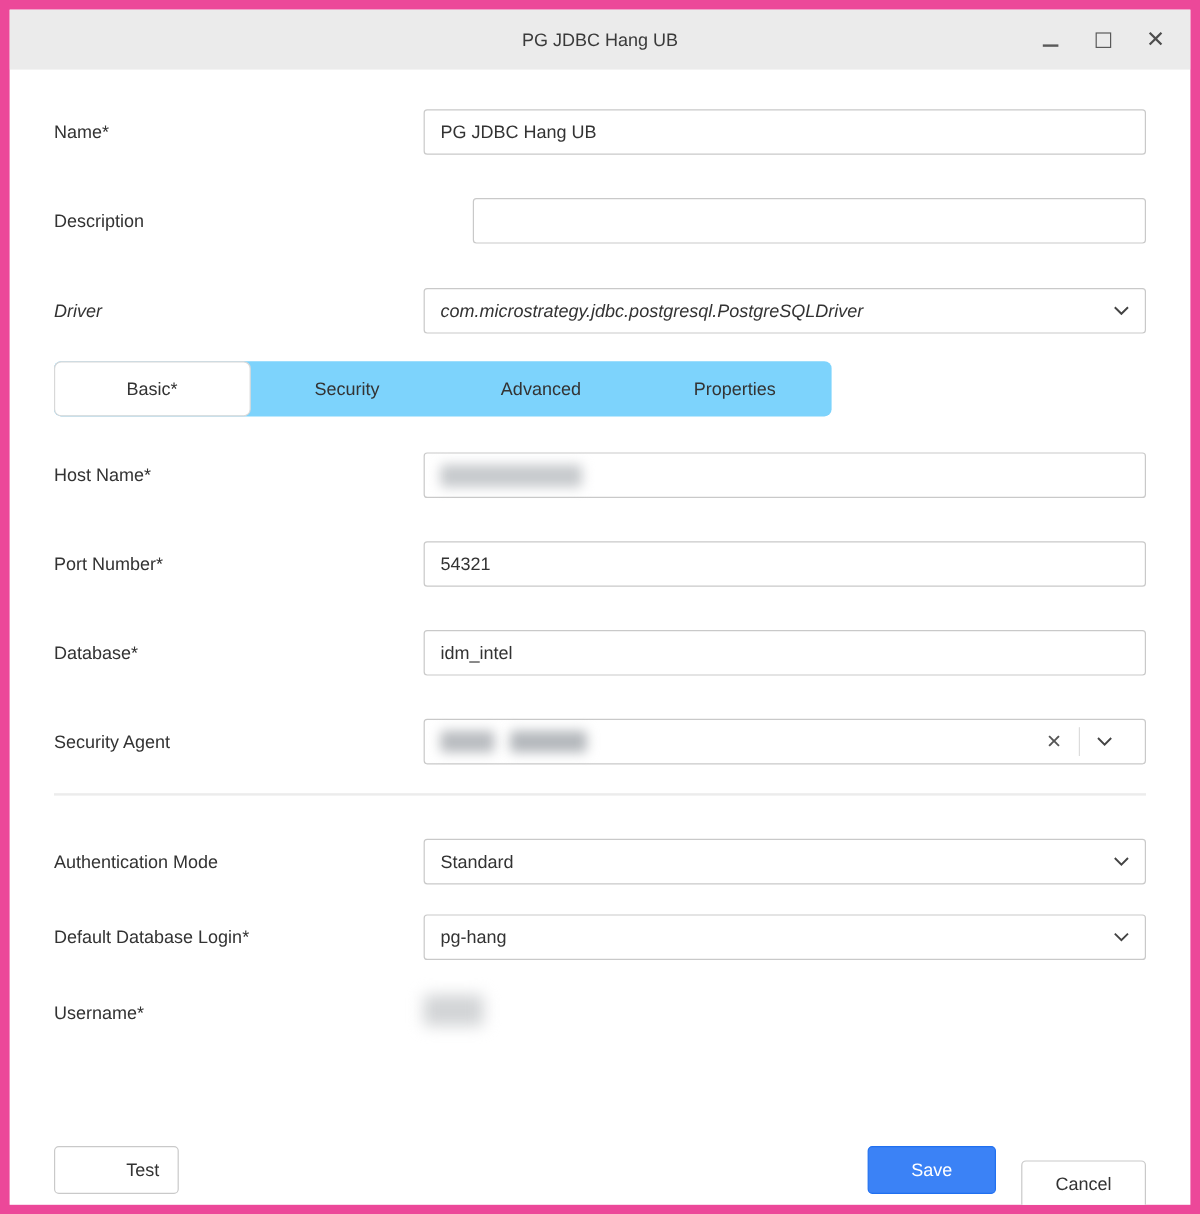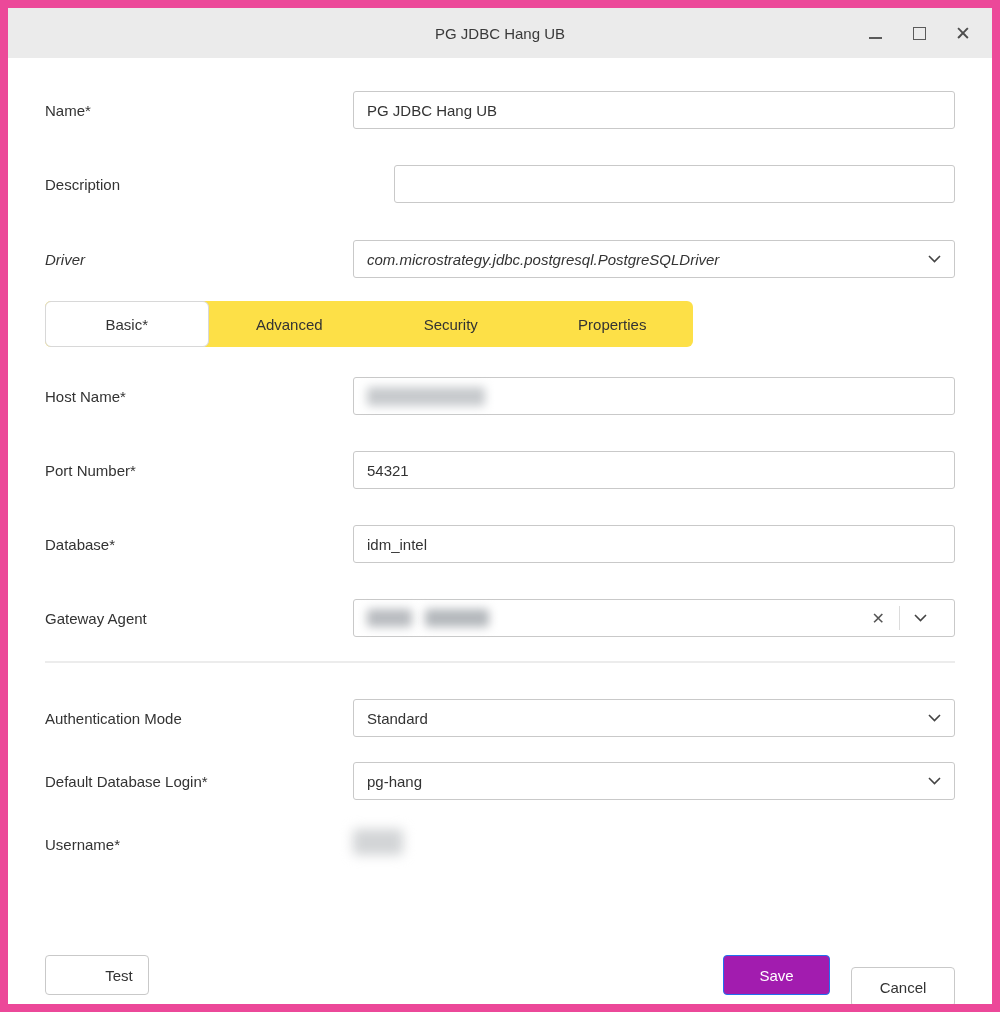--- a/index.html
+++ b/index.html
@@ -63,21 +63,21 @@
   .chip-gw-1 { width: 45px; height: 18px; background: #b9bcc0; margin-right: 13px; }
   .chip-gw-2 { width: 64px; height: 18px; background: #b4b8bc; }
   .chip-user { width: 50px; height: 26px; background: #d2d4d6; filter: blur(6px); }
   .gw-right { display: flex; align-items: center; margin-left: auto; }
   .gw-clear { font-size: 16px; color: #555; padding: 0 14px; cursor: default; }
   .gw-sep { width: 1px; height: 24px; background: #dcdcdc; }
   .gw-chev { padding: 0 14px; }
   
   .tabs {
     width: 648px; height: 46px;
-    background: #fde047; border-radius: 6px;
+    background: #7dd3fc; border-radius: 6px;
     display: flex; align-items: stretch;
   }
   .tab {
     flex: 1; display: flex; align-items: center; justify-content: center;
     font-size: 15px; color: #333; cursor: default; border-radius: 6px;
   }
   .tab.active { background: #fff; border: 1px solid #d8d8d8; }
   
   .divider { height: 2px; background: #ececec; }
   
@@ -95,21 +95,21 @@
   .mt-user { margin-top: 29px; height: 30px; }
   
   .footer { margin-top: 84px; display: flex; align-items: center; }
   .btn {
     height: 40px; border-radius: 4px; font-size: 15px;
     display: flex; align-items: center; justify-content: center;
     font-family: "Liberation Sans", sans-serif; cursor: default;
   }
   .btn-secondary { background: #fff; border: 1px solid #c9c9c9; color: #333; }
   .btn-test { width: 104px; padding-left: 44px; }
-  .btn-save { width: 107px; background: #a21caf; border: 1px solid #2170f0; color: #fff; margin-left: auto; }
+  .btn-save { width: 107px; background: #3b82f6; border: 1px solid #2170f0; color: #fff; margin-left: auto; }
   .btn-cancel { width: 104px; margin-left: 21px; margin-top: 24px; }
 </style>
 </head>
 <body>
 
 <div class="window">
 
   <div class="titlebar">
     <div class="title">PG JDBC Hang UB</div>
     <div class="win-controls">
@@ -150,22 +150,22 @@
             <svg width="13" height="8" viewBox="0 0 13 8">
                 <path d="M1 1l5.5 5.5L12 1" fill="none" stroke="#444" stroke-width="1.6"></path>
               </svg>
           </span>
         </div>
       </div>
     </div>
 
     <div class="tabs mt-tabs">
       <div class="tab active">Basic*</div>
+      <div class="tab">Security</div>
       <div class="tab">Advanced</div>
-      <div class="tab">Security</div>
       <div class="tab">Properties</div>
     </div>
 
     <div class="row mt-host">
       <div class="label">Host Name*</div>
       <div class="ctl">
         <div class="blurbox">
           <span class="blur-chip chip-host"></span>
         </div>
       </div>
@@ -179,21 +179,21 @@
     </div>
 
     <div class="row mt-db">
       <div class="label">Database*</div>
       <div class="ctl">
         <input class="textbox" type="text" value="idm_intel" style="">
       </div>
     </div>
 
     <div class="row mt-gw">
-      <div class="label">Gateway Agent</div>
+      <div class="label">Security Agent</div>
       <div class="ctl">
         <div class="blurbox">
           <span class="blur-chip chip-gw-1"></span>
           <span class="blur-chip chip-gw-2"></span>
           <span class="gw-right">
             <span class="gw-clear">✕</span>
             <span class="gw-sep"></span>
             <span class="chev gw-chev">
               <svg width="13" height="8" viewBox="0 0 13 8">
                   <path d="M1 1l5.5 5.5L12 1" fill="none" stroke="#444" stroke-width="1.6"></path>

